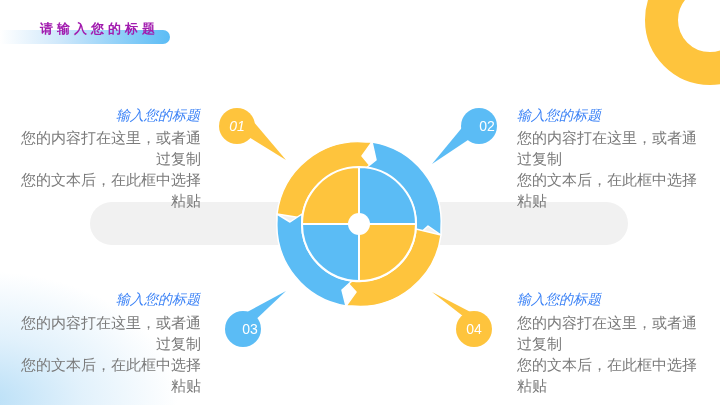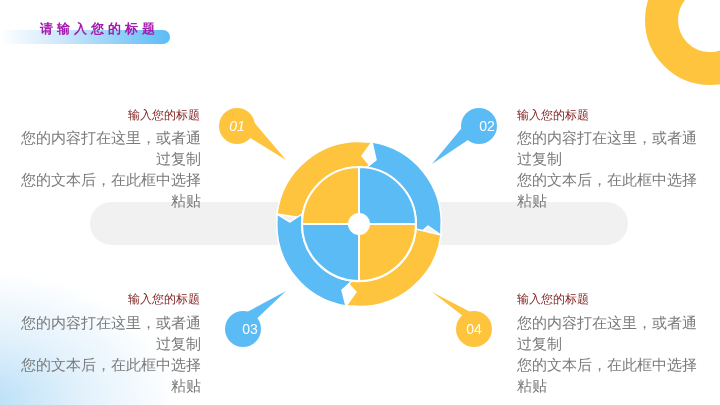--- a/index.html
+++ b/index.html
@@ -5,21 +5,21 @@
   html,body{margin:0;padding:0;}
   body{width:720px;height:405px;position:relative;overflow:hidden;background:#ffffff;font-family:"DejaVu Sans","Liberation Sans",sans-serif;}
   .bg-glow{position:absolute;left:-120px;top:270px;width:300px;height:220px;border-radius:50%;
     background:radial-gradient(ellipse at 35% 60%, rgba(126,196,240,0.55) 0%, rgba(170,215,245,0.35) 35%, rgba(255,255,255,0) 70%);}
   .title-bar{position:absolute;left:0;top:30px;width:170px;height:14px;border-radius:0 7px 7px 0;
     background:linear-gradient(90deg, rgba(255,255,255,0) 0%, #cfe8fb 35%, #5bbcf5 100%);}
   .title{position:absolute;left:40px;top:20px;font-size:13px;font-weight:bold;color:#a21caf;letter-spacing:4px;}
   .ring{position:absolute;left:645px;top:-45px;width:130px;height:130px;border-radius:50%;box-sizing:border-box;border:33px solid #fec43d;}
   .gray-bar{position:absolute;left:90px;top:202px;width:538px;height:43px;border-radius:22px;background:#f1f1f1;}
   .diagram{position:absolute;left:0;top:0;}
-  .item-title{position:absolute;font-size:12px;color:#7f1d1d;}
+  .item-title{position:absolute;font-size:14px;color:#3b82f6;font-style:italic;}
   .item-desc{position:absolute;font-size:15px;line-height:21px;color:#7a7a7a;}
   .left{text-align:right;}
   .bubble-num{position:absolute;width:36px;height:36px;line-height:36px;text-align:center;color:#ffffff;font-size:14px;font-family:"Liberation Sans",sans-serif;}
 </style>
 </head>
 <body>
 
 <div class="bg-glow"></div>
 <div class="title-bar"></div>
 <div class="title">请输入您的标题</div>

